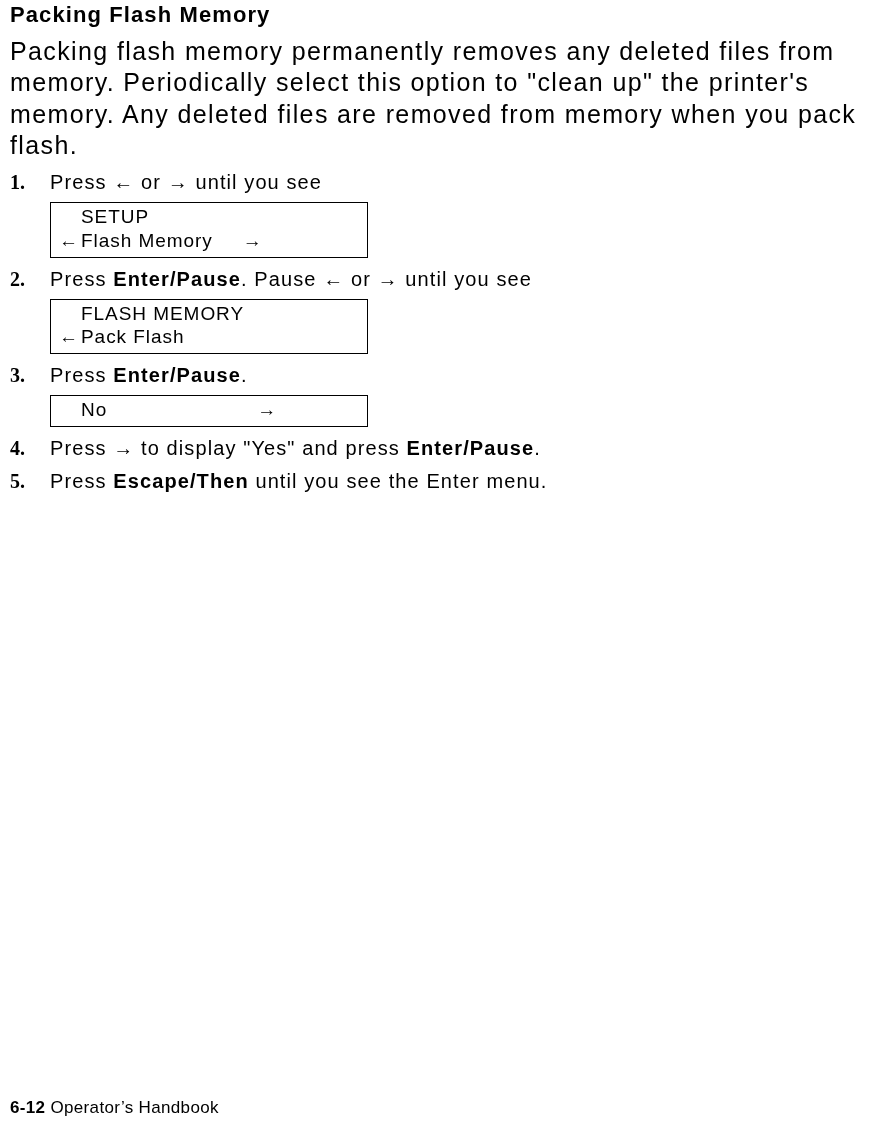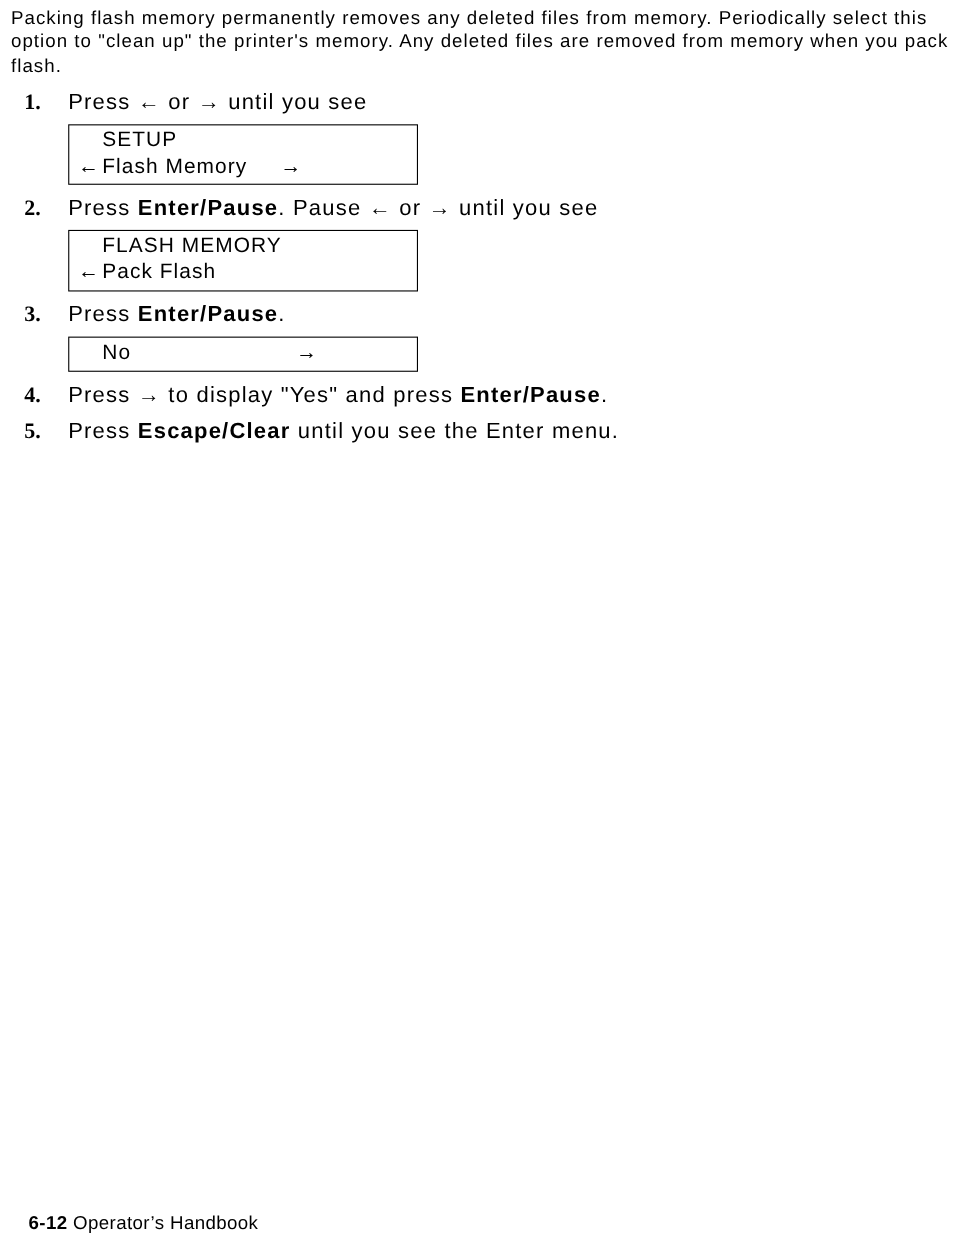--- a/index.html
+++ b/index.html
@@ -20,29 +20,29 @@
     height: 1132px;
     padding: 0 10px 0 10px;
   }
   h2.section-title {
     font-size: 22px;
     font-weight: bold;
     margin: 2px 0 8px 0;
     letter-spacing: 0.05em;
   }
   p.body {
-    font-size: 17px;
+    font-size: 25px;
     line-height: 1.25;
     margin: 6px 0 10px 0;
     letter-spacing: 0.055em;
   }
   ol.steps {
     list-style: none;
     padding: 0;
-    margin: 12px;
+    margin: 0;
     counter-reset: step;
   }
   ol.steps > li {
     counter-increment: step;
     position: relative;
     padding-left: 40px;
     margin: 8px 0 10px 0;
     font-size: 20px;
     letter-spacing: 0.055em;
   }
@@ -89,32 +89,33 @@
   }
   .display-box .right-arrow-far {
     font-weight: bold;
   }
   .display-box .spacer-wide { display:inline-block; width:150px; }
   .substep {
     margin: 10px 0 0 0;
   }
   .footer {
     position: absolute;
-    left: 26px;
+    left: 10px;
     bottom: 16px;
     font-size: 17px;
     letter-spacing: 0.02em;
   }
   .footer .pg { font-weight: bold; }
 </style>
 </head>
 <body>
 
 <div class="page">
 
+  <h2 class="section-title">Packing Flash Memory</h2>
 
   <p class="body">Packing flash memory permanently removes any deleted files from memory. Periodically select this option to "clean up" the printer's memory.  Any deleted files are removed from memory when you pack flash.</p>
 
 
   <ol class="steps">
 
     <li>
       <span>Press </span><span class="arrow">←</span><span> or </span><span class="arrow">→</span><span> until you see</span>
 
       <div class="display-box">
@@ -156,21 +157,21 @@
           <span class="right-arrow-far">→</span>
         </div>
       </div>
     </li>
 
     <li>
       <span>Press </span><span class="arrow">→</span><span> to display "Yes" and press </span><span class="kb">Enter/Pause</span><span>.</span>
     </li>
 
     <li>
-      <span>Press </span><span class="kb">Escape/Clear</span><span> until you see the Enter menu.</span>
+      <span>Press </span><span class="kb">Escape/Then</span><span> until you see the Enter menu.</span>
     </li>
 
   </ol>
 
   <div class="footer">
     <span class="pg">6-12</span><span>  Operator’s Handbook</span>
   </div>
 
 </div>
 

